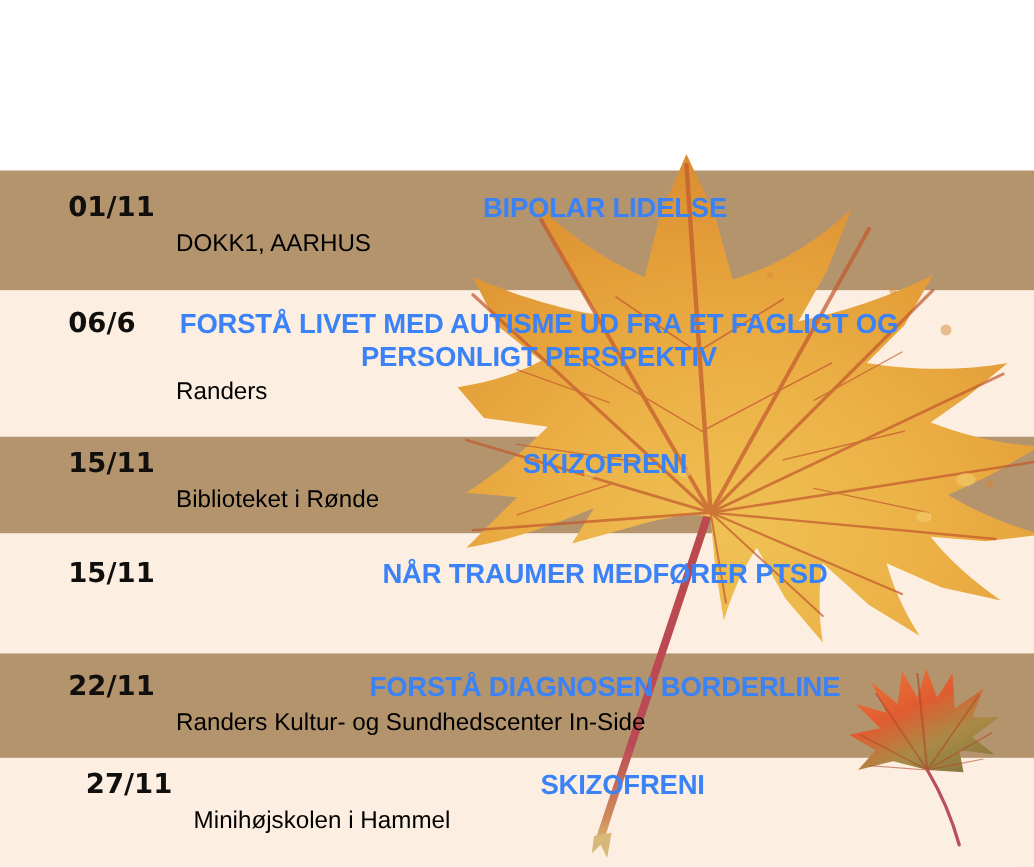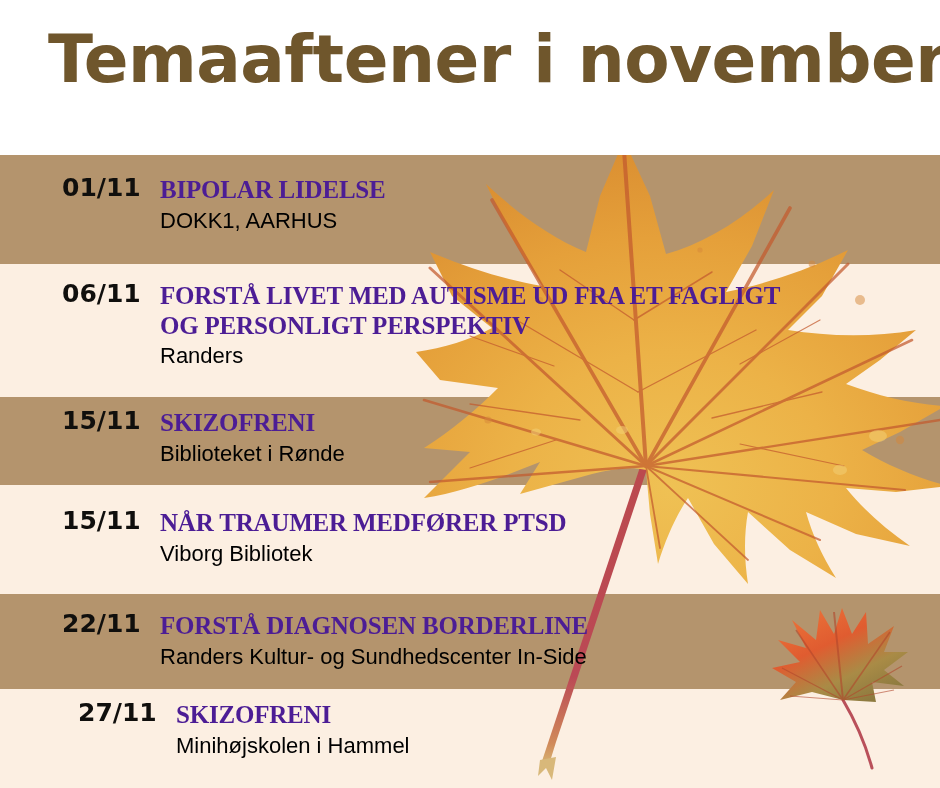--- a/index.html
+++ b/index.html
@@ -96,26 +96,27 @@
     font-size: 25px;
     line-height: 1.05;
     color: #100f0d;
     white-space: nowrap;
   }
   .row-body {
     flex: 1 1 auto;
     padding-left: 0px;
   }
   .row-title {
-    font-family: Liberation Serif, serif;
+    font-family: Liberation Sans, sans-serif;
     font-weight: 700;
     font-size: 25px;
     line-height: 1.18;
     letter-spacing: -0.2px;
-    color: #4c1d95;
+    color: #3b82f6;
+    text-align: center;
   }
   .row-venue {
     font-family: "Liberation Sans", sans-serif;
     font-weight: 400;
     font-size: 22px;
     line-height: 1.2;
     color: #000000;
     margin-top: 3px;
   }
 </style>
@@ -252,55 +253,51 @@
           <path d="M843 700 L890 632" stroke-width="1.6"></path>
           <path d="M843 700 L782 668" stroke-width="1.3"></path>
           <path d="M843 700 L902 666" stroke-width="1.3"></path>
           <path d="M843 700 L790 696" stroke-width="1.1"></path>
           <path d="M843 700 L894 690" stroke-width="1.1"></path>
         </g>
       </g>
     </svg>
   </div>
 
-  <div class="header">
-    <div class="poster-title">Temaaftener i november</div>
-  </div>
 
   <div class="rows">
 
     <div class="row" style="top:175px;">
       <div class="row-date">01/11</div>
       <div class="row-body">
         <div class="row-title">BIPOLAR LIDELSE</div>
         <div class="row-venue">DOKK1, AARHUS</div>
       </div>
     </div>
 
     <div class="row" style="top:281px;">
-      <div class="row-date">06/11</div>
+      <div class="row-date">06/6</div>
       <div class="row-body" style="padding-right:120px;">
         <div class="row-title">FORSTÅ LIVET MED AUTISME UD FRA ET FAGLIGT OG PERSONLIGT PERSPEKTIV</div>
         <div class="row-venue">Randers</div>
       </div>
     </div>
 
     <div class="row" style="top:408px;">
       <div class="row-date">15/11</div>
       <div class="row-body">
         <div class="row-title">SKIZOFRENI</div>
         <div class="row-venue">Biblioteket i Rønde</div>
       </div>
     </div>
 
     <div class="row" style="top:508px;">
       <div class="row-date">15/11</div>
       <div class="row-body">
         <div class="row-title">NÅR TRAUMER MEDFØRER PTSD</div>
-        <div class="row-venue">Viborg Bibliotek</div>
       </div>
     </div>
 
     <div class="row" style="top:611px;">
       <div class="row-date">22/11</div>
       <div class="row-body">
         <div class="row-title">FORSTÅ DIAGNOSEN BORDERLINE</div>
         <div class="row-venue">Randers Kultur- og Sundhedscenter In-Side</div>
       </div>
     </div>

